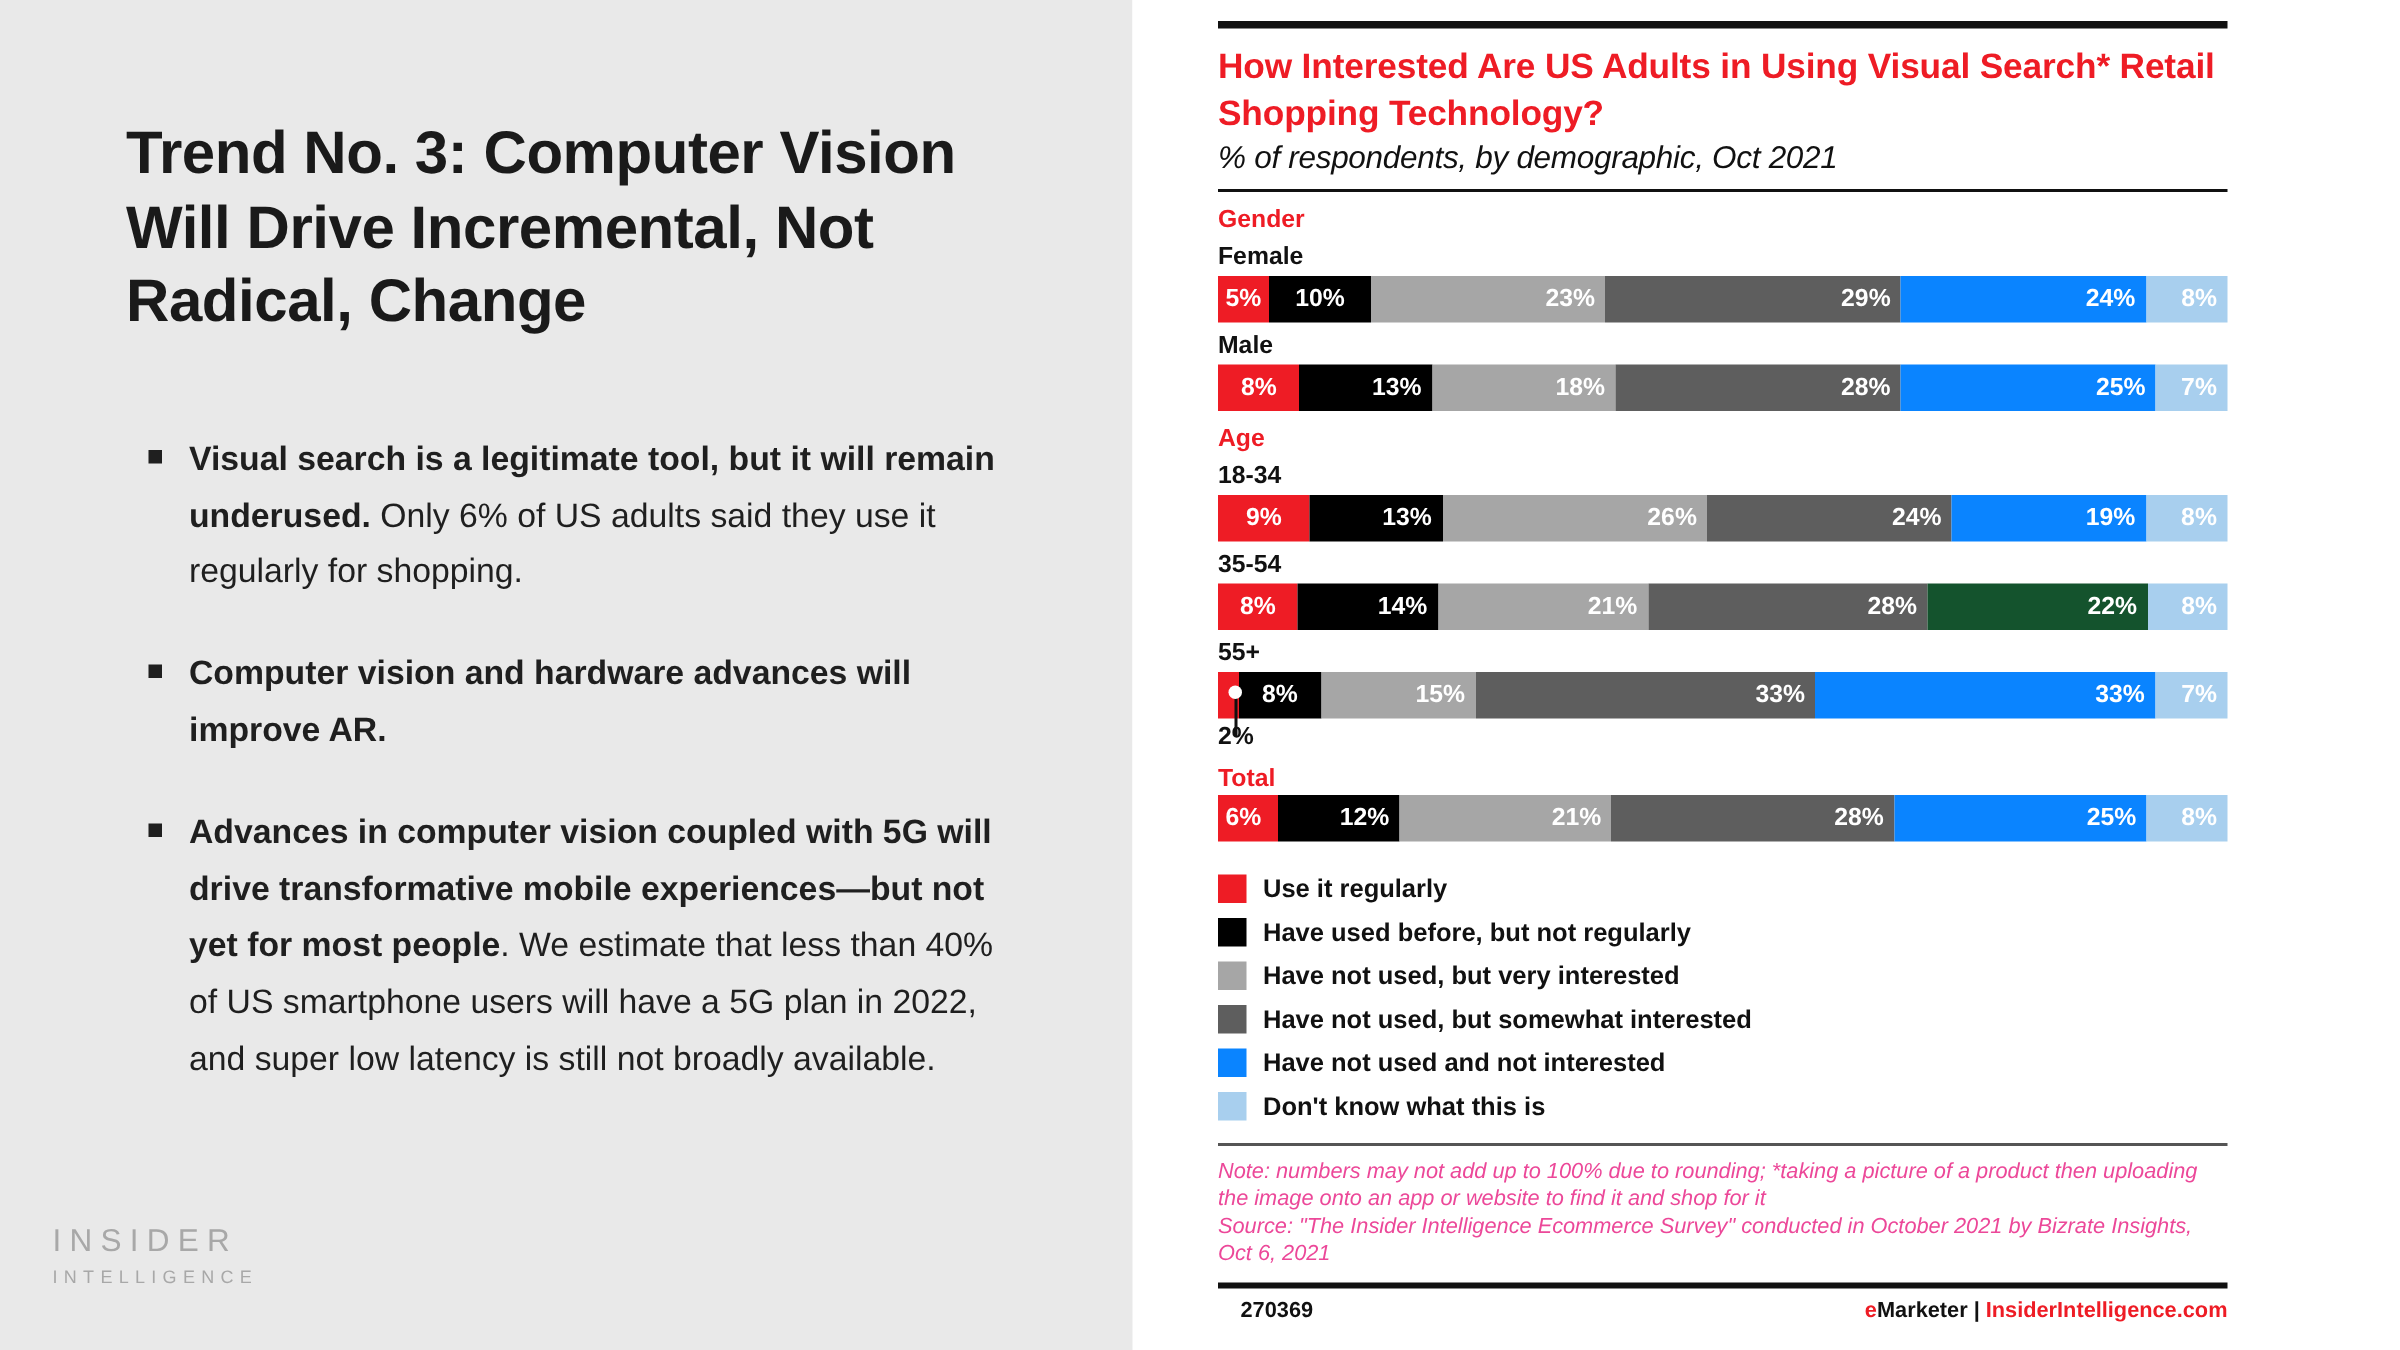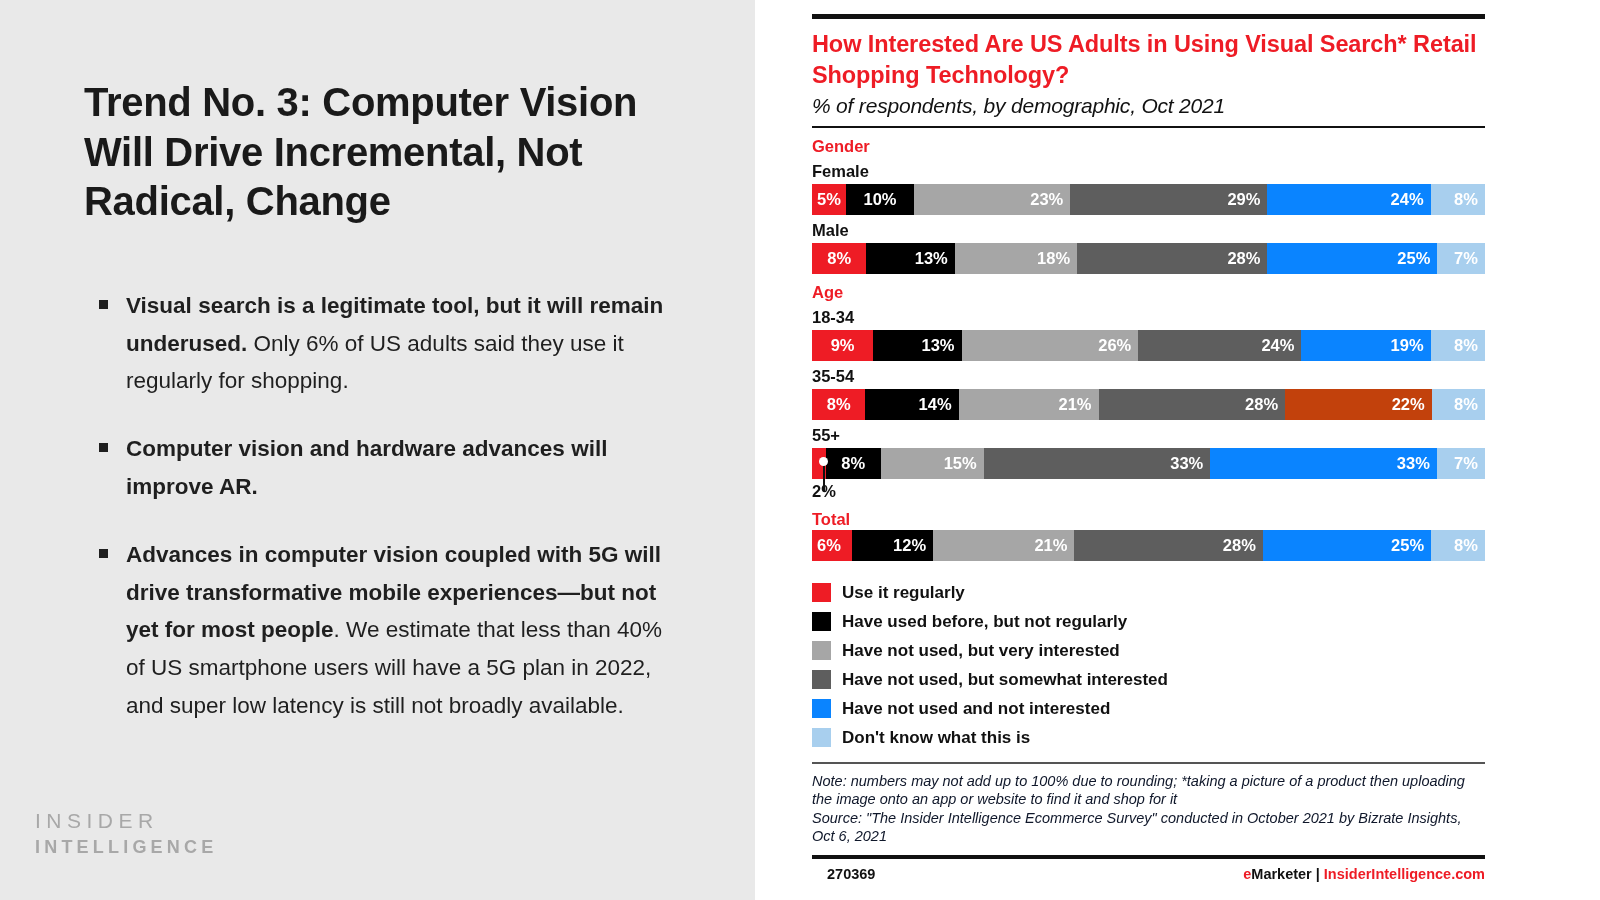--- a/index.html
+++ b/index.html
@@ -48,23 +48,23 @@
     bottom: 42px;
     color: #a8a8a8;
   }
   .logo-line1 {
     font-size: 21px;
     letter-spacing: 5.5px;
     font-weight: 400;
     line-height: 1.1;
   }
   .logo-line2 {
-    font-size: 18px;
+    font-size: 12px;
     letter-spacing: 4.2px;
-    font-weight: 700;
+    font-weight: 400;
     margin-top: 5px;
   }
 
   
   .right-panel {
     width: 790px; height: 760px;
     background: #ffffff;
     position: relative;
     padding: 0 60px 0 57px;
   }
@@ -165,21 +165,21 @@
   .legend-text {
     font-size: 17px;
     font-weight: bold;
     color: #111;
   }
 
   .notes {
     font-style: italic;
     font-size: 14.5px;
     line-height: 1.28;
-    color: #0f172a;
+    color: #ec4899;
     margin-top: 8px;
     margin-bottom: 9px;
   }
   .notes .src { display: block; }
 
   .footer-bar {
     display: flex;
     align-items: center;
     justify-content: space-between;
     margin-top: 7px;
@@ -296,21 +296,21 @@
               </div>
               <div class="seg align-right" style="width: 13.8614%; background: rgb(0, 0, 0);">
                 <span>14%</span>
               </div>
               <div class="seg align-right" style="width: 20.7921%; background: rgb(166, 166, 166);">
                 <span>21%</span>
               </div>
               <div class="seg align-right" style="width: 27.7228%; background: rgb(94, 94, 94);">
                 <span>28%</span>
               </div>
-              <div class="seg align-right" style="width: 21.7822%; background: #c2410c;">
+              <div class="seg align-right" style="width: 21.7822%; background: #14532d;">
                 <span>22%</span>
               </div>
               <div class="seg align-right" style="width: 7.92079%; background: rgb(168, 207, 238);">
                 <span>8%</span>
               </div>
             </div>
           </div>
           <div class="cat-label">55+</div>
           <div class="callout-wrap">
             <div class="bar-row">

